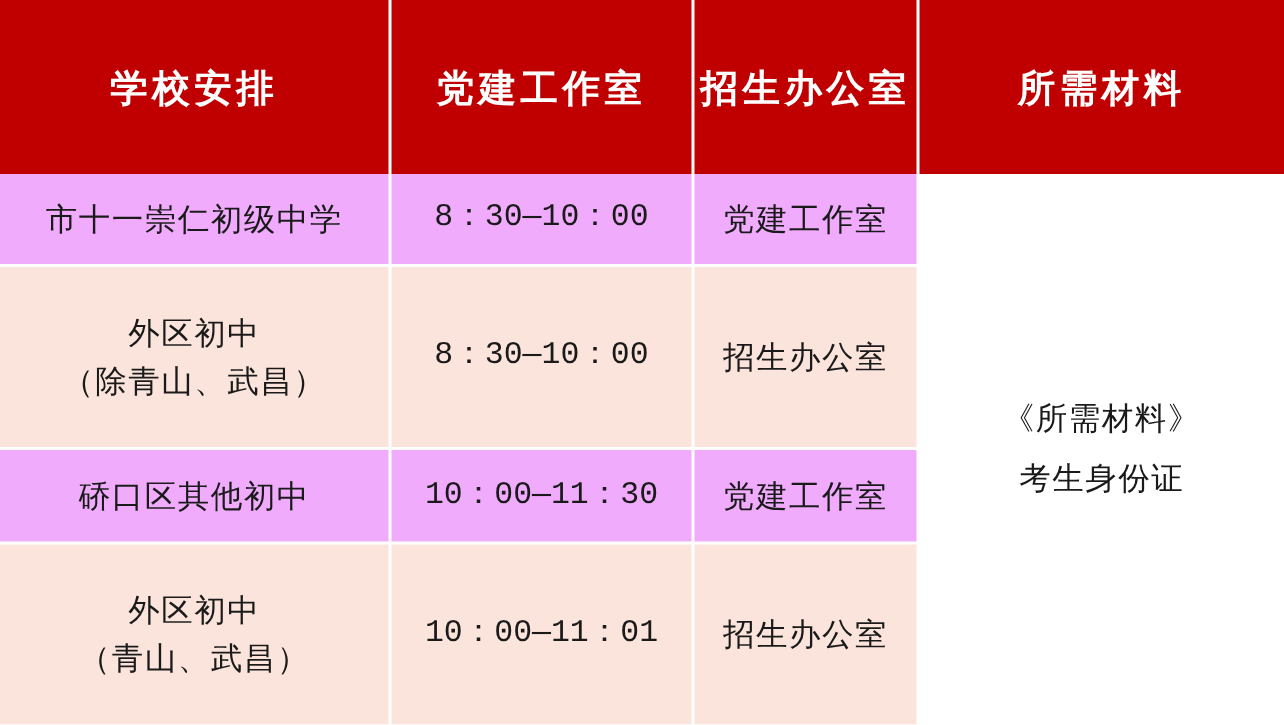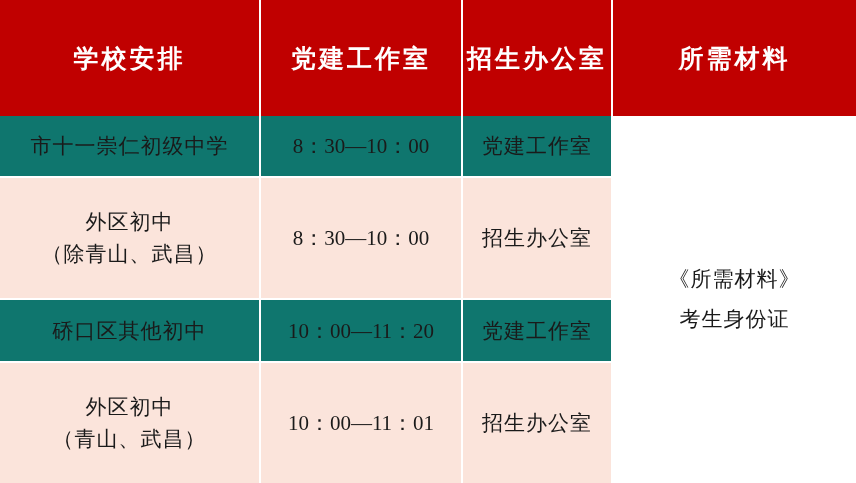--- a/index.html
+++ b/index.html
@@ -49,32 +49,33 @@
     letter-spacing: 1px;
     border-right: 2px solid #ffffff;
     border-bottom: 2px solid #ffffff;
     padding: 0 6px;
     line-height: 1.55;
   }
   tbody tr:last-child td {
     border-bottom: none;
   }
   tbody td.shade-a { background: #fbe4db; }
-  tbody td.shade-b { background: #0f766e; }
+  tbody td.shade-b { background: #f0abfc; }
   tbody td.materials {
     background: #ffffff;
     border-right: none;
     border-bottom: none;
     font-size: 21px;
     line-height: 1.9;
     letter-spacing: 1px;
   }
   tbody td.time-cell {
     letter-spacing: 0px;
     white-space: nowrap;
+    font-family: Liberation Mono, monospace;
   }
   .line { display: block; }
 </style>
 </head>
 <body>
 
 <table class="schedule-table">
   <colgroup>
     <col class="c1">
       <col class="c2">
@@ -106,21 +107,21 @@
         <span class="line">外区初中</span>
         <span class="line">（除青山、武昌）</span>
       </td>
       <td class="shade-a time-cell">8：30—10：00</td>
       <td class="shade-a">招生办公室</td>
     </tr>
     <tr>
       <td class="shade-b">
         <span class="line">硚口区其他初中</span>
       </td>
-      <td class="shade-b time-cell">10：00—11：20</td>
+      <td class="shade-b time-cell">10：00—11：30</td>
       <td class="shade-b">党建工作室</td>
     </tr>
     <tr>
       <td class="shade-a">
         <span class="line">外区初中</span>
         <span class="line">（青山、武昌）</span>
       </td>
       <td class="shade-a time-cell">10：00—11：01</td>
       <td class="shade-a">招生办公室</td>
     </tr>

